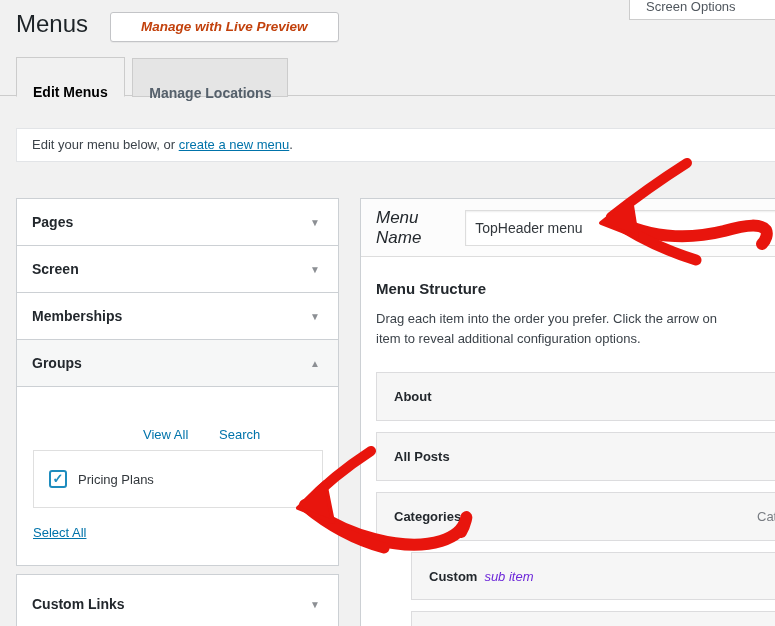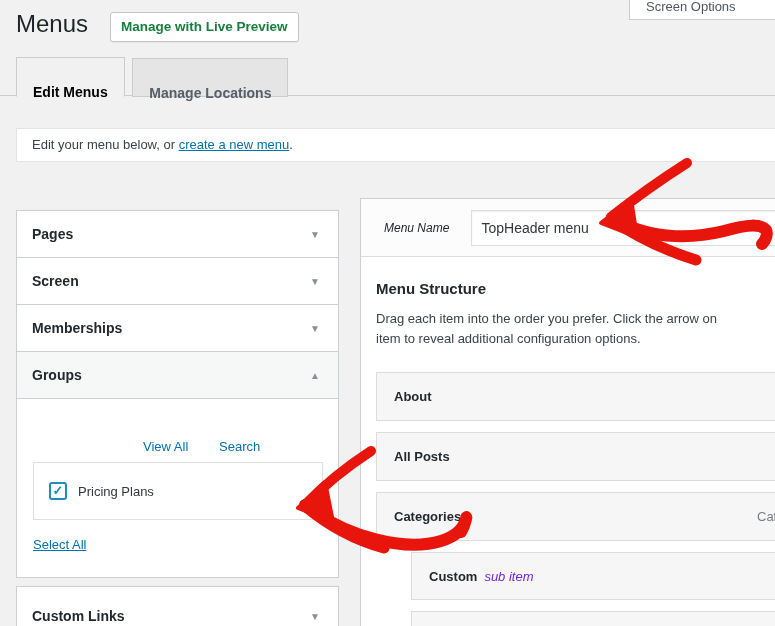--- a/index.html
+++ b/index.html
@@ -14,24 +14,25 @@
   }
 
   
   .screen-options {
     position:absolute; left:629px; top:-16px; width:190px; height:36px;
     background:#fff; border:1px solid #ccc;
     padding:14px 0 0 16px; font-size:13px; color:#50575e;
   }
   .page-title { position:absolute; left:16px; top:10px; font-size:24px; font-weight:400; color:#1d2327; }
   .title-action {
-    position:absolute; left:110px; top:12px; height:30px; padding:0 10px;
+    position:absolute; left:110px; top:12px; height:30px; padding:0 30px;
     background:#fff; border:1px solid #c3c4c7; border-radius:3px;
-    font-size:13.5px; font-weight:600; color:#15803d; line-height:28px; cursor:pointer;
+    font-size:13.5px; font-weight:600; color:#c2410c; line-height:28px; cursor:pointer;
     box-shadow:0 1px 0 rgba(0,0,0,.04);
+    font-style:italic;
   }
 
   
   .nav-tab-wrapper { position:absolute; left:0; top:57px; width:775px; height:39px; border-bottom:1px solid #ccc; padding-left:16px; }
   .nav-tab {
     display:inline-block; height:39px; line-height:37px; padding:16px 16px; margin-right:4px;
     border:1px solid #ccc; background:#e5e5e5; color:#55606b;
     font-size:14px; font-weight:bold; cursor:pointer; vertical-align:bottom;
   }
   .nav-tab.active { background:#f1f1f1; color:#000; border-bottom:1px solid #f1f1f1; height:40px; }
@@ -43,21 +44,21 @@
   }
   a.blue-link { color:#0073aa; text-decoration:underline; cursor:pointer; }
   a.blue-link.no-underline { text-decoration:none; }
 
   
   .sidebar { position:absolute; left:16px; top:198px; width:323px; }
   .acc-section {
     height:48px; background:#fff; border:1px solid #ccd0d4; margin-top:-1px;
     display:flex; align-items:center; padding:0 18px 0 15px; cursor:pointer;
   }
-  .acc-section:first-child { margin-top:12px; }
+  .acc-section:first-child { margin-top:0; }
   .acc-section.open { background:#f6f7f7; }
   .acc-title { font-size:14px; font-weight:bold; color:#23282d; }
   .acc-arrow { margin-left:auto; font-size:10px; color:#8c8f94; }
 
   .groups-body { position:relative; height:180px; background:#fff; border:1px solid #ccd0d4; margin-top:-1px; }
   .mr-tab {
     position:absolute; left:16px; top:33px; width:105px; height:31px;
     background:#fff; border:1px solid #dfdfdf; border-bottom:1px solid #fff; z-index:2;
     text-align:center; line-height:29px; color:#32373c; cursor:pointer;
   }
@@ -78,21 +79,21 @@
     color:#555; font-size:13px; cursor:pointer;
   }
   .custom-links { margin-top:8px; height:60px; }
 
   
   .editor-panel {
     position:absolute; left:360px; top:198px; width:430px; height:440px;
     background:#fff; border:1px solid #ccd0d4; overflow:hidden;
   }
   .name-row { height:58px; background:#fcfcfc; border-bottom:1px solid #ddd; display:flex; align-items:center; padding-left:15px; }
-  .name-label { font-style:italic; font-size:12px; color:#23282d; width:88px;margin-left:8px; }
+  .name-label { font-style:italic; font-size:17px; color:#23282d; width:88px; }
   .name-input {
     margin-left:3px; width:330px; height:36px; border:1px solid #ddd; background:#fff;
     font-family:"Liberation Sans", sans-serif; font-size:14px; color:#32373c; padding:0 9px;
     box-shadow:inset 0 1px 2px rgba(0,0,0,.07);
   }
   .panel-body { padding:17px 0 0 15px; }
   .structure-title { font-size:15px; font-weight:bold; color:#23282d; margin-top:6px; }
   .structure-desc { margin-top:12px; line-height:20px; white-space:nowrap; color:#3c434a; }
   .menu-items { margin-top:23px; }
   .menu-item {

